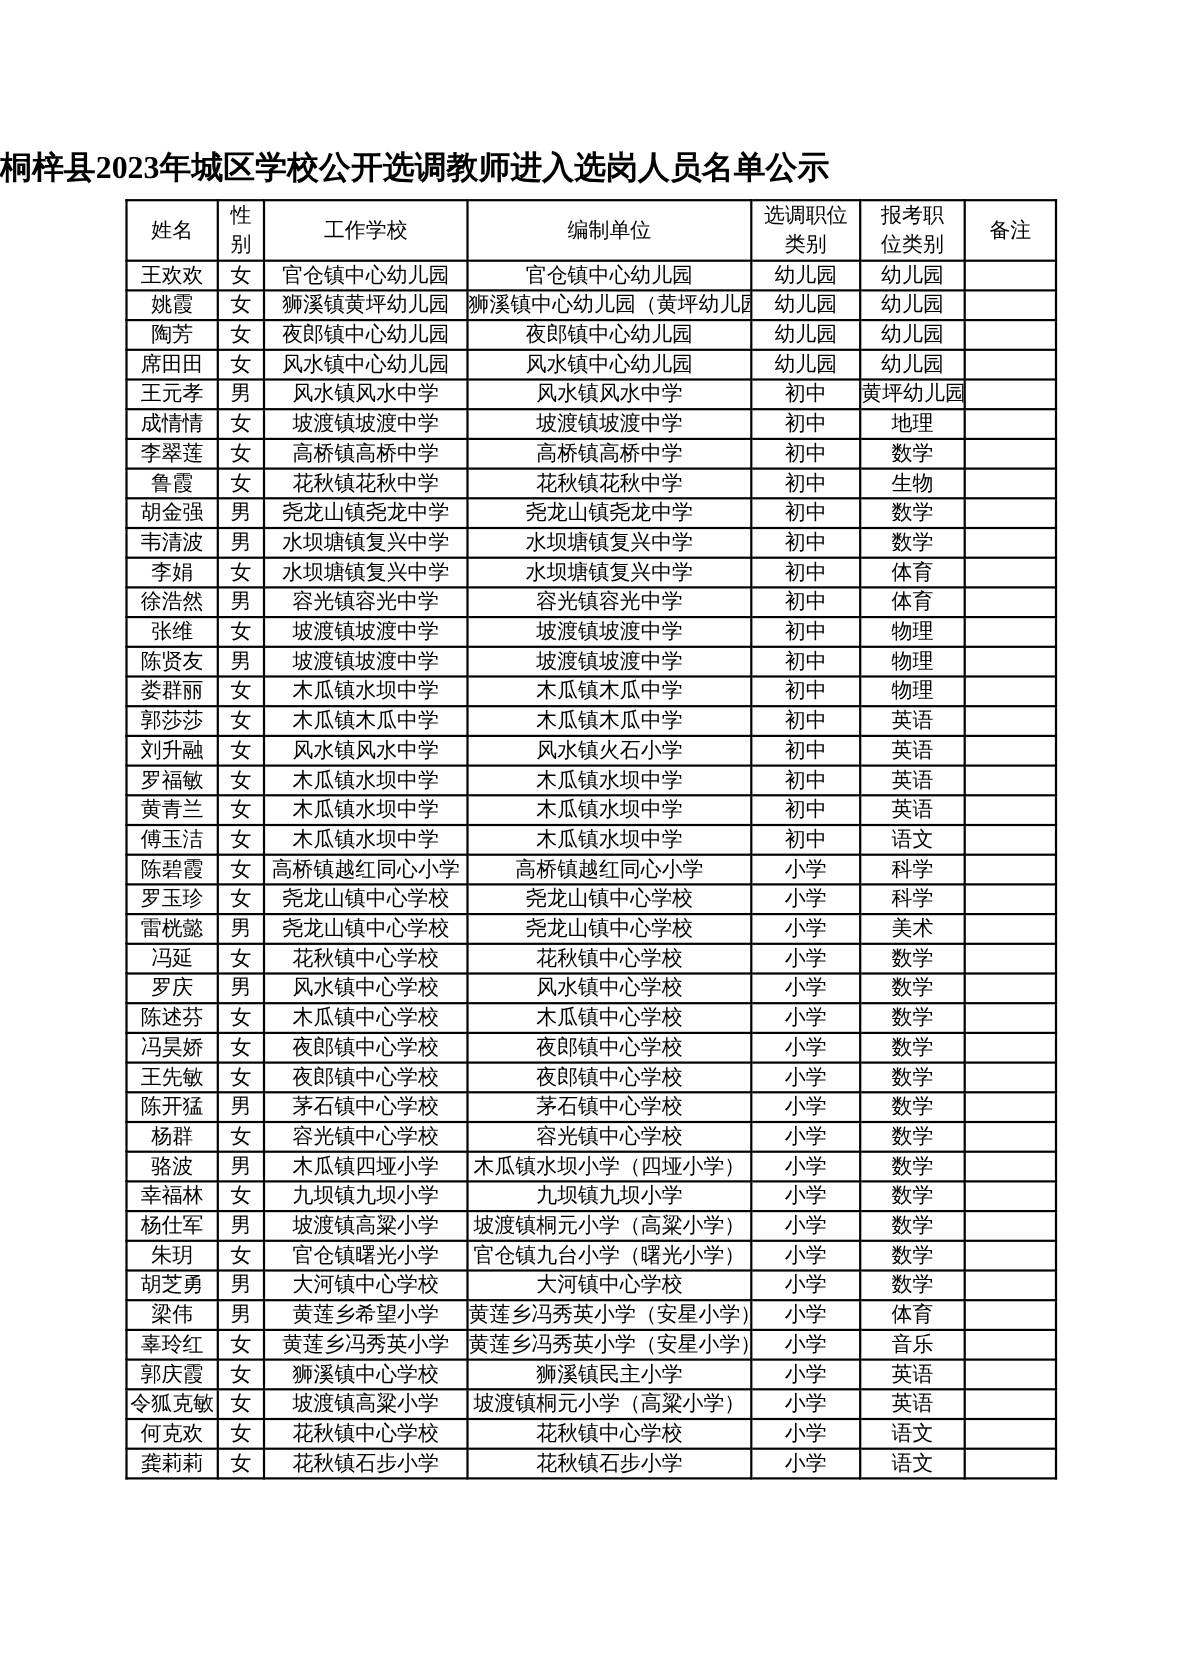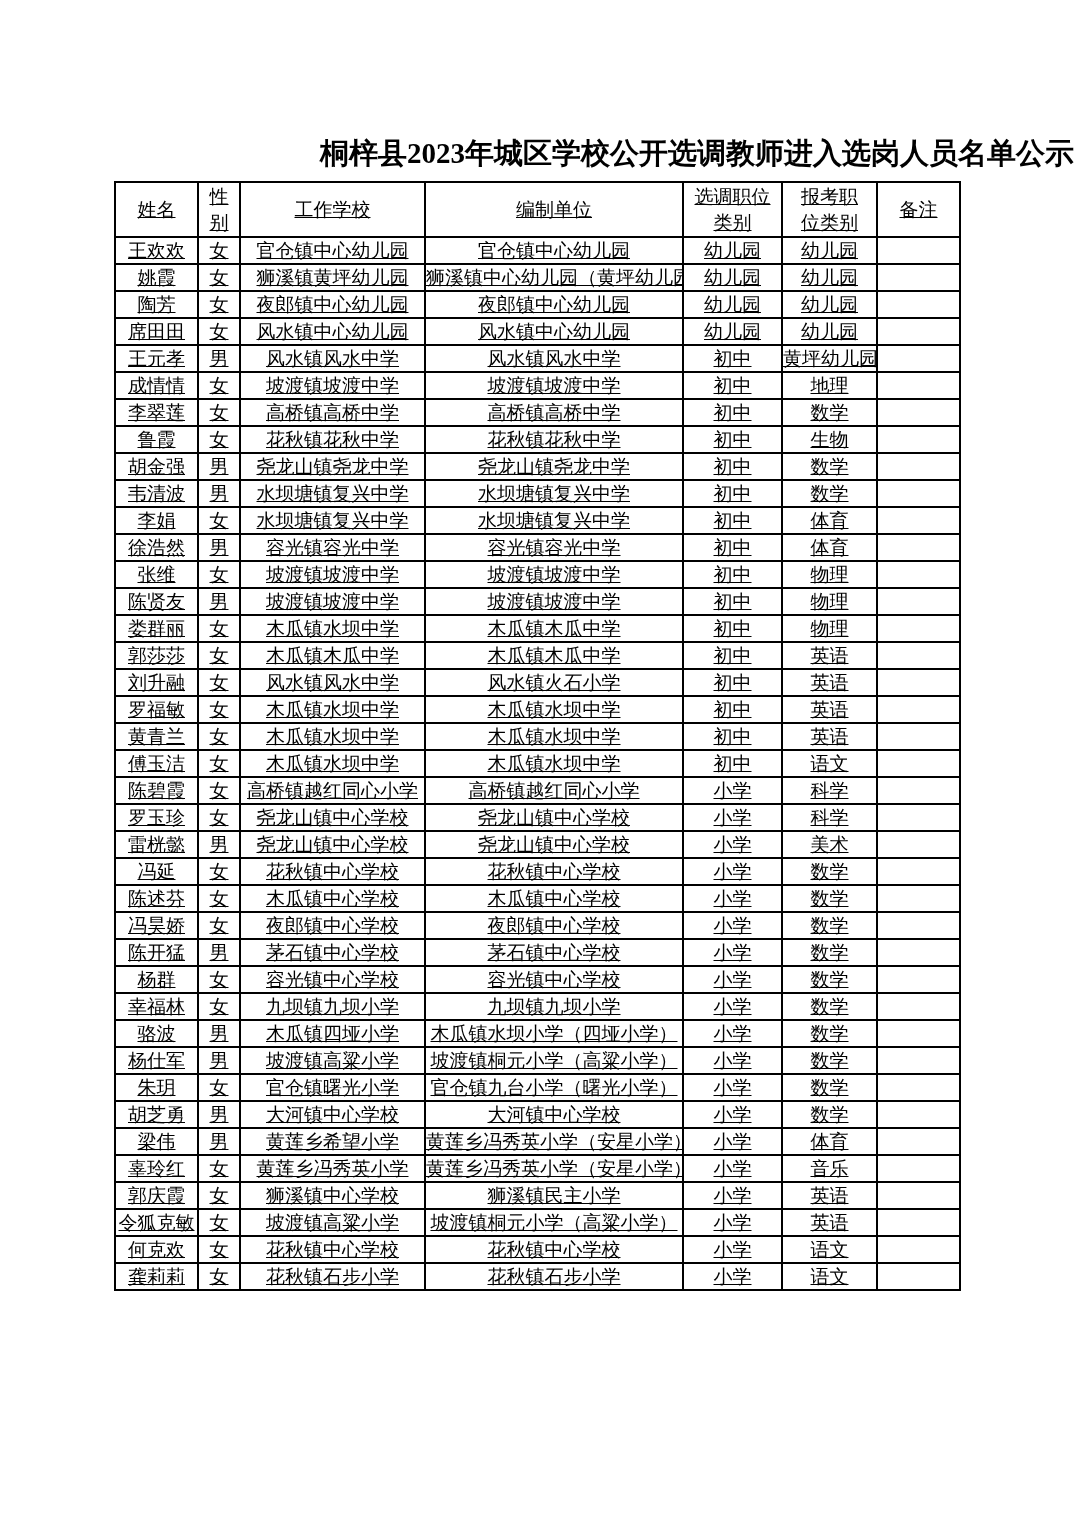--- a/index.html
+++ b/index.html
@@ -12,33 +12,32 @@
   }
   .page {
     position: relative;
     width: 1074px;
     height: 1520px;
     overflow: hidden;
   }
   .page-title {
     margin: 0;
     padding: 136px 0 0 0;
-    text-align: right;
+    text-align: left;
     font-size: 29px;
     line-height: 34px;
     font-weight: bold;
     letter-spacing: 0px;
     white-space: nowrap;
   }
   table.roster {
     border-collapse: collapse;
     table-layout: fixed;
     margin: 11px 0 0 114px;
     width: 845px;
-    text-decoration: underline;
   }
   table.roster th, table.roster td {
     border: 2px solid #000000;
     padding: 0;
     text-align: center;
     font-size: 19px;
     overflow: hidden;
   }
   table.roster th {
     font-weight: normal;
@@ -292,69 +291,87 @@
         <tr>
           <td>冯延</td>
           <td>女</td>
           <td>花秋镇中心学校</td>
           <td>花秋镇中心学校</td>
           <td>小学</td>
           <td>数学</td>
           <td></td>
         </tr>
         <tr>
+          <td>罗庆</td>
+          <td>男</td>
+          <td>风水镇中心学校</td>
+          <td>风水镇中心学校</td>
+          <td>小学</td>
+          <td>数学</td>
+          <td></td>
+        </tr>
+        <tr>
           <td>陈述芬</td>
           <td>女</td>
           <td>木瓜镇中心学校</td>
           <td>木瓜镇中心学校</td>
           <td>小学</td>
           <td>数学</td>
           <td></td>
         </tr>
         <tr>
           <td>冯昊娇</td>
           <td>女</td>
           <td>夜郎镇中心学校</td>
           <td>夜郎镇中心学校</td>
           <td>小学</td>
           <td>数学</td>
           <td></td>
         </tr>
         <tr>
+          <td>王先敏</td>
+          <td>女</td>
+          <td>夜郎镇中心学校</td>
+          <td>夜郎镇中心学校</td>
+          <td>小学</td>
+          <td>数学</td>
+          <td></td>
+        </tr>
+        <tr>
           <td>陈开猛</td>
           <td>男</td>
           <td>茅石镇中心学校</td>
           <td>茅石镇中心学校</td>
           <td>小学</td>
           <td>数学</td>
           <td></td>
         </tr>
         <tr>
           <td>杨群</td>
           <td>女</td>
           <td>容光镇中心学校</td>
           <td>容光镇中心学校</td>
           <td>小学</td>
           <td>数学</td>
           <td></td>
         </tr>
         <tr>
+          <td>骆波</td>
+          <td>男</td>
+          <td>木瓜镇四垭小学</td>
+          <td>木瓜镇水坝小学（四垭小学）</td>
+          <td>小学</td>
+          <td>数学</td>
+          <td></td>
+        </tr>
+        <tr>
           <td>幸福林</td>
           <td>女</td>
           <td>九坝镇九坝小学</td>
           <td>九坝镇九坝小学</td>
-          <td>小学</td>
-          <td>数学</td>
-          <td></td>
-        </tr>
-        <tr>
-          <td>骆波</td>
-          <td>男</td>
-          <td>木瓜镇四垭小学</td>
-          <td>木瓜镇水坝小学（四垭小学）</td>
           <td>小学</td>
           <td>数学</td>
           <td></td>
         </tr>
         <tr>
           <td>杨仕军</td>
           <td>男</td>
           <td>坡渡镇高粱小学</td>
           <td>坡渡镇桐元小学（高粱小学）</td>
           <td>小学</td>

